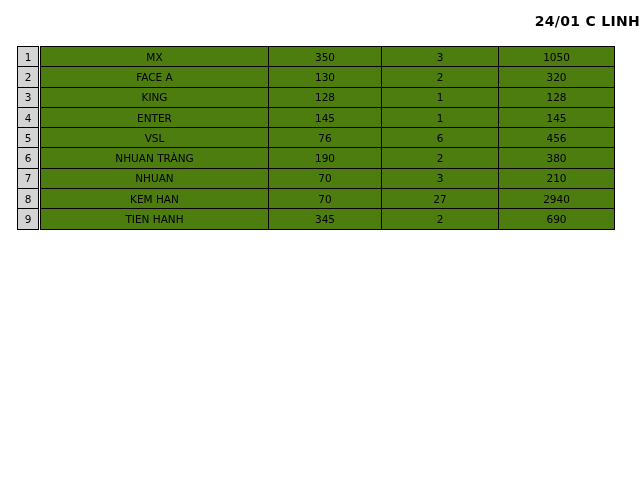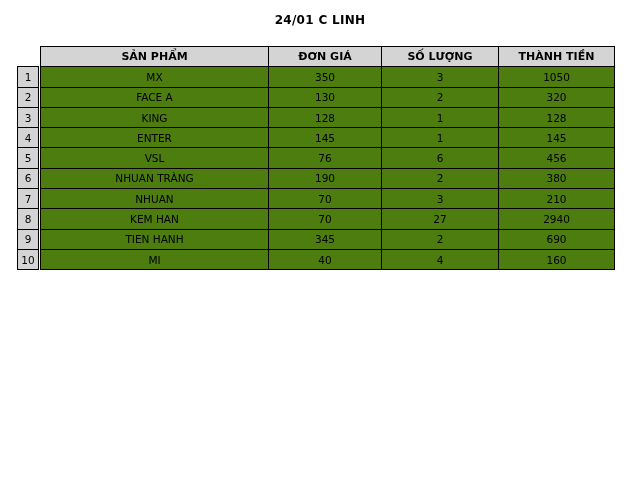--- a/index.html
+++ b/index.html
@@ -3,21 +3,21 @@
 <meta charset="utf-8">
 <style>
   html,body { margin:0; padding:0; }
   body {
     width:640px; height:480px; background:#ffffff;
     font-family:"DejaVu Sans", sans-serif; color:#000;
   }
   .page { position:relative; width:640px; height:480px; background:#ffffff; overflow:hidden; }
   .title {
     position:absolute; top:13px; left:0; width:640px;
-    text-align:center; font-size:12px; font-weight:bold; letter-spacing:0.3px;
+    text-align:right; font-size:14px; font-weight:bold; letter-spacing:0.3px;
   }
   table.sheet {
     position:absolute; left:17px; top:46px;
     border-collapse:collapse; table-layout:fixed;
   }
   .sheet td, .sheet th {
     padding:0; height:19.3px; text-align:center; vertical-align:middle;
     font-size:10.5px; font-weight:normal; white-space:nowrap; overflow:hidden;
   }
   .b { border:1.5px solid #000000; background:#4d7c0f; }
@@ -40,28 +40,20 @@
     <colgroup>
       <col style="width:21px">
         <col style="width:2px">
         <col style="width:228px">
       <col style="width:113px">
         <col style="width:117px">
         <col style="width:116px">
     </colgroup>
 
     <tbody>
-        <tr>
-      <td class="nohead"></td>
-      <td class="spacer"></td>
-      <th class="hdr">SẢN PHẨM</th>
-      <th class="hdr">ĐƠN GIÁ</th>
-      <th class="hdr">SỐ LƯỢNG</th>
-      <th class="hdr">THÀNH TIỀN</th>
-    </tr>
 
     <tr>
       <td class="numcell">1</td>
       <td class="spacer"></td>
       <td class="b">MX</td>
       <td class="b">350</td>
       <td class="b">3</td>
       <td class="b">1050</td>
     </tr>
 
@@ -130,26 +122,18 @@
 
     <tr>
       <td class="numcell">9</td>
       <td class="spacer"></td>
       <td class="b">TIEN HANH</td>
       <td class="b">345</td>
       <td class="b">2</td>
       <td class="b">690</td>
     </tr>
 
-    <tr>
-      <td class="numcell">10</td>
-      <td class="spacer"></td>
-      <td class="b">MI</td>
-      <td class="b">40</td>
-      <td class="b">4</td>
-      <td class="b">160</td>
-    </tr>
 
 
 
   </tbody>
     </table>
 </div>
 
 </body></html>

